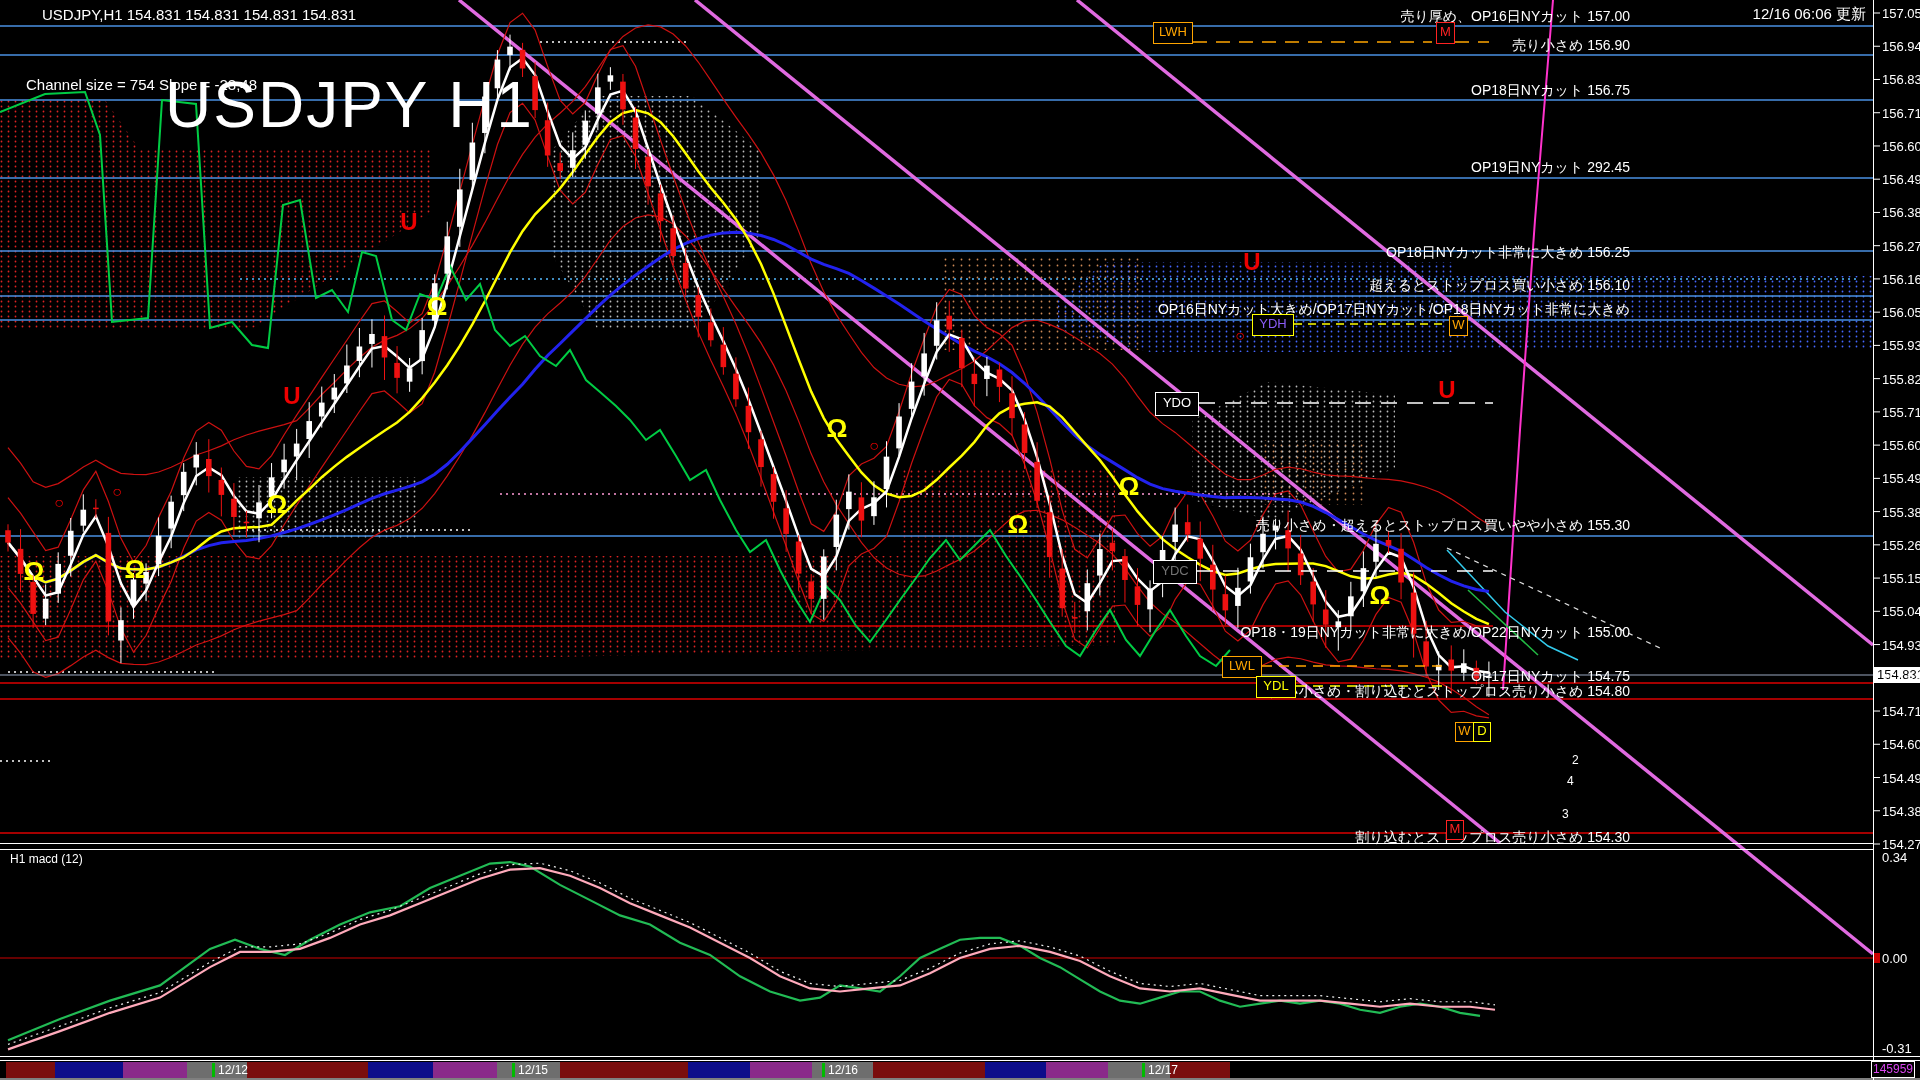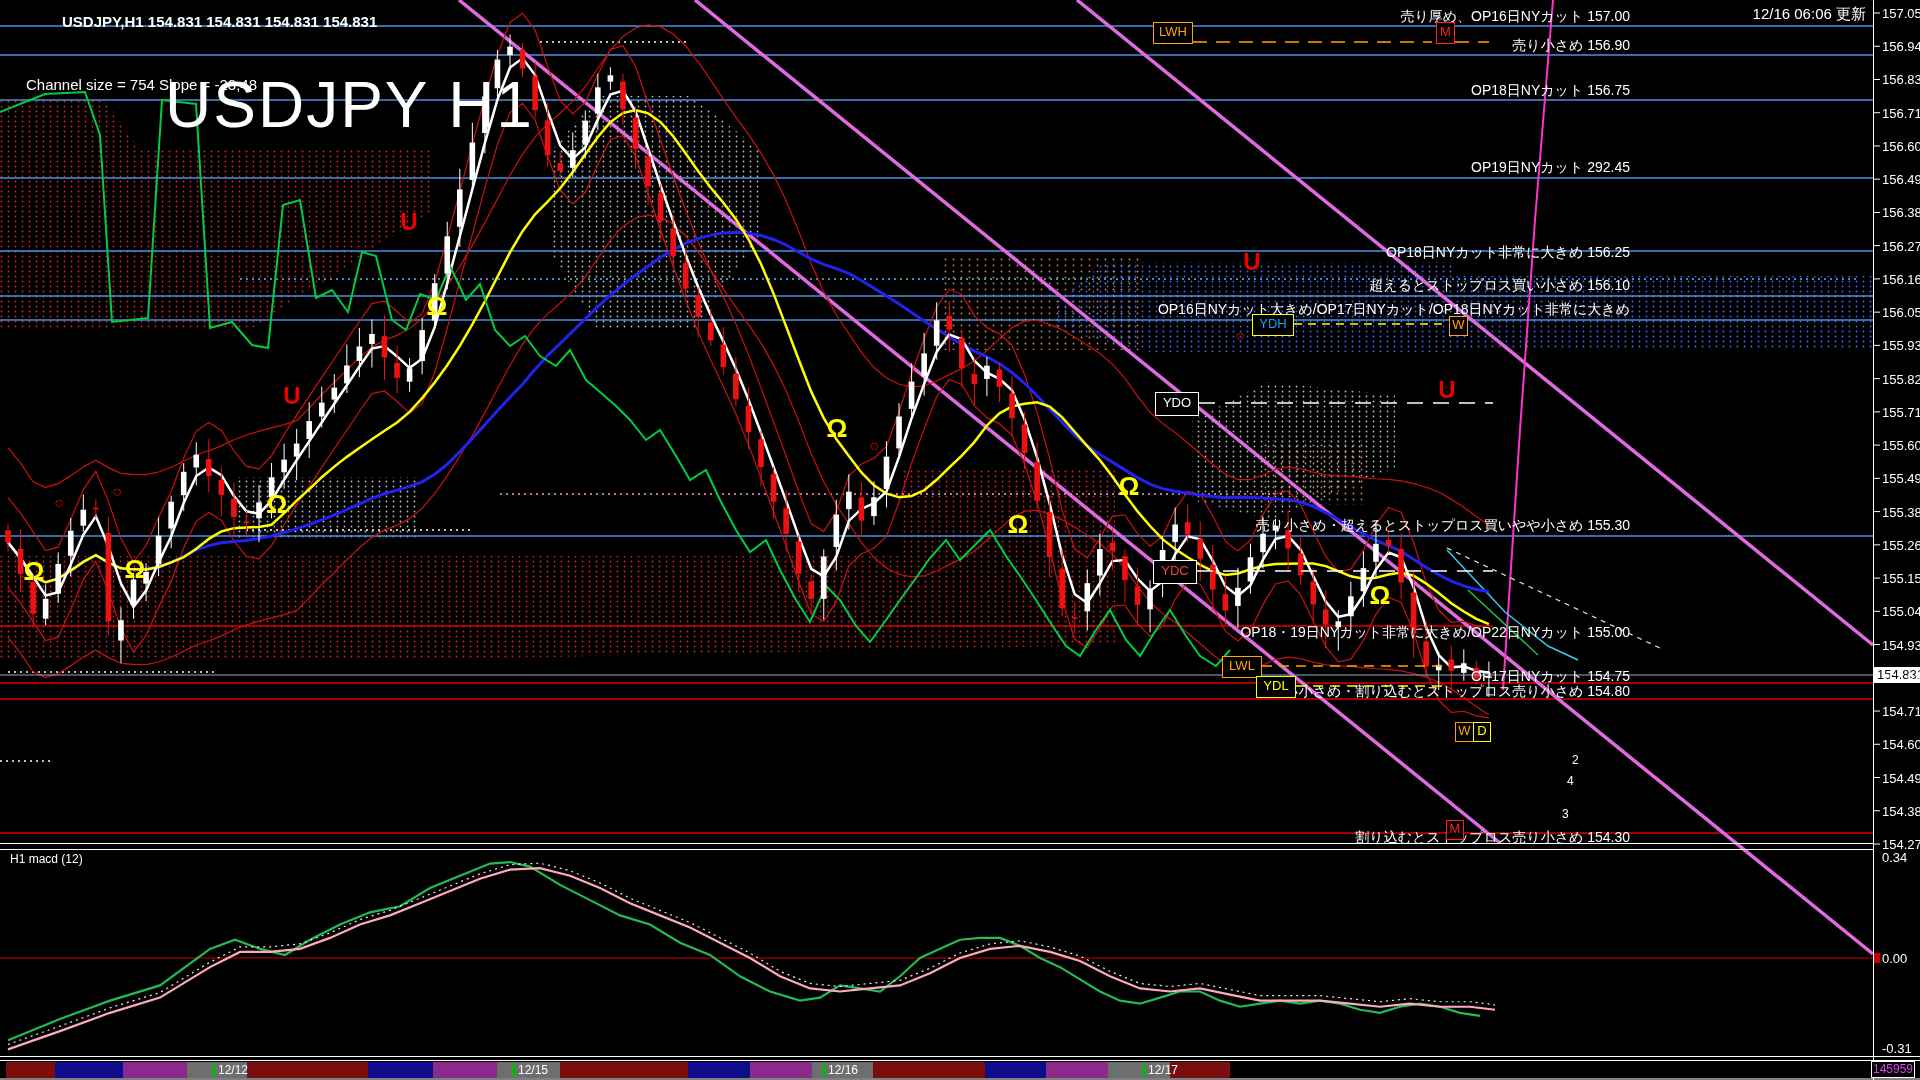--- a/index.html
+++ b/index.html
@@ -1,20 +1,20 @@
 <!DOCTYPE html>
 <html><head>
 <meta charset="utf-8">
 <style>
   html,body{margin:0;padding:0;background:#000;}
   #screen{position:relative;width:1920px;height:1080px;background:#000;overflow:hidden;
           font-family:"Liberation Sans", sans-serif;}
   #chart-svg{position:absolute;left:0;top:0;}
   .txt{position:absolute;color:#fff;white-space:nowrap;}
-  #quote-line{left:42px;top:13px;font-size:15px;font-weight:bold;margin-left:20px;}
+  #quote-line{left:42px;top:6px;font-size:15px;font-weight:normal;}
   #channel-info{left:26px;top:76px;font-size:15px;}
   #watermark{left:165px;top:68px;font-size:64px;letter-spacing:2px;}
   #updated{right:54px;top:5px;font-size:15px;}
   #macd-title{left:10px;top:852px;font-size:12px;}
   .annotation{position:absolute;right:290px;color:#fff;font-size:14px;white-space:nowrap;text-align:right;}
   .axis-label{position:absolute;left:1882px;color:#fff;font-size:13px;white-space:nowrap;}
   .lvl-box{position:absolute;background:#000;text-align:center;font-size:13px;line-height:18px;}
   .wave-digit{position:absolute;color:#fff;font-size:12px;}
   .marker{position:absolute;font-weight:bold;transform:translate(-50%,-50%);}
   #price-badge{position:absolute;left:1874px;background:#fff;color:#000;font-size:13px;
@@ -427,24 +427,24 @@
       <div class="axis-label" style="top: 704.04px;">154.710</div>
       <div class="axis-label" style="top: 737.28px;">154.600</div>
       <div class="axis-label" style="top: 770.52px;">154.490</div>
       <div class="axis-label" style="top: 803.76px;">154.380</div>
       <div class="axis-label" style="top: 837px;">154.270</div>
       <div class="axis-label" style="top: 850px;">0.34</div>
       <div class="axis-label" style="top: 951px;">0.00</div>
       <div class="axis-label" style="top: 1041px;">-0.31</div>
       <div class="lvl-box" style="left: 1153px; top: 22px; width: 38px; height: 20px; border: 1px solid rgb(255, 165, 0); color: rgb(255, 165, 0); line-height: 18px;">LWH</div>
       <div class="lvl-box" style="left: 1436px; top: 22px; width: 17px; height: 20px; border: 1px solid rgb(255, 34, 34); color: rgb(255, 34, 34); line-height: 18px;">M</div>
-      <div class="lvl-box" style="left: 1252px; top: 314px; width: 40px; height: 20px; border: 1px solid rgb(255, 255, 0); color: #0ea5e9; line-height: 18px;">YDH</div>
+      <div class="lvl-box" style="left: 1252px; top: 314px; width: 40px; height: 20px; border: 1px solid rgb(255, 255, 0); color: #8b5cf6; line-height: 18px;">YDH</div>
       <div class="lvl-box" style="left: 1449px; top: 316px; width: 17px; height: 18px; border: 1px solid rgb(255, 165, 0); color: rgb(255, 165, 0); line-height: 16px;">W</div>
       <div class="lvl-box" style="left: 1155px; top: 392px; width: 42px; height: 22px; border: 1px solid rgb(255, 255, 255); color: rgb(255, 255, 255); line-height: 20px;">YDO</div>
-      <div class="lvl-box" style="left: 1153px; top: 560px; width: 42px; height: 22px; border: 1px solid rgb(255, 255, 255); color: #ef4444; line-height: 20px;">YDC</div>
+      <div class="lvl-box" style="left: 1153px; top: 560px; width: 42px; height: 22px; border: 1px solid rgb(255, 255, 255); color: #737373; line-height: 20px;">YDC</div>
       <div class="lvl-box" style="left: 1222px; top: 656px; width: 38px; height: 20px; border: 1px solid rgb(255, 165, 0); color: rgb(255, 165, 0); line-height: 18px;">LWL</div>
       <div class="lvl-box" style="left: 1256px; top: 676px; width: 38px; height: 20px; border: 1px solid rgb(255, 255, 0); color: rgb(255, 255, 0); line-height: 18px;">YDL</div>
       <div class="lvl-box" style="left: 1455px; top: 722px; width: 17px; height: 18px; border: 1px solid rgb(255, 165, 0); color: rgb(255, 165, 0); line-height: 16px;">W</div>
       <div class="lvl-box" style="left: 1473px; top: 722px; width: 16px; height: 18px; border: 1px solid rgb(255, 255, 0); color: rgb(255, 255, 0); line-height: 16px;">D</div>
       <div class="lvl-box" style="left: 1446px; top: 820px; width: 16px; height: 18px; border: 1px solid rgb(255, 34, 34); color: rgb(255, 34, 34); line-height: 16px;">M</div>
       <div class="wave-digit" style="left: 1572px; top: 753px;">2</div>
       <div class="wave-digit" style="left: 1567px; top: 774px;">4</div>
       <div class="wave-digit" style="left: 1562px; top: 807px;">3</div>
       <div class="marker" style="left: 34px; top: 571px; color: rgb(255, 255, 0); font-size: 26px;">Ω</div>
       <div class="marker" style="left: 135px; top: 569px; color: rgb(255, 255, 0); font-size: 26px;">Ω</div>

